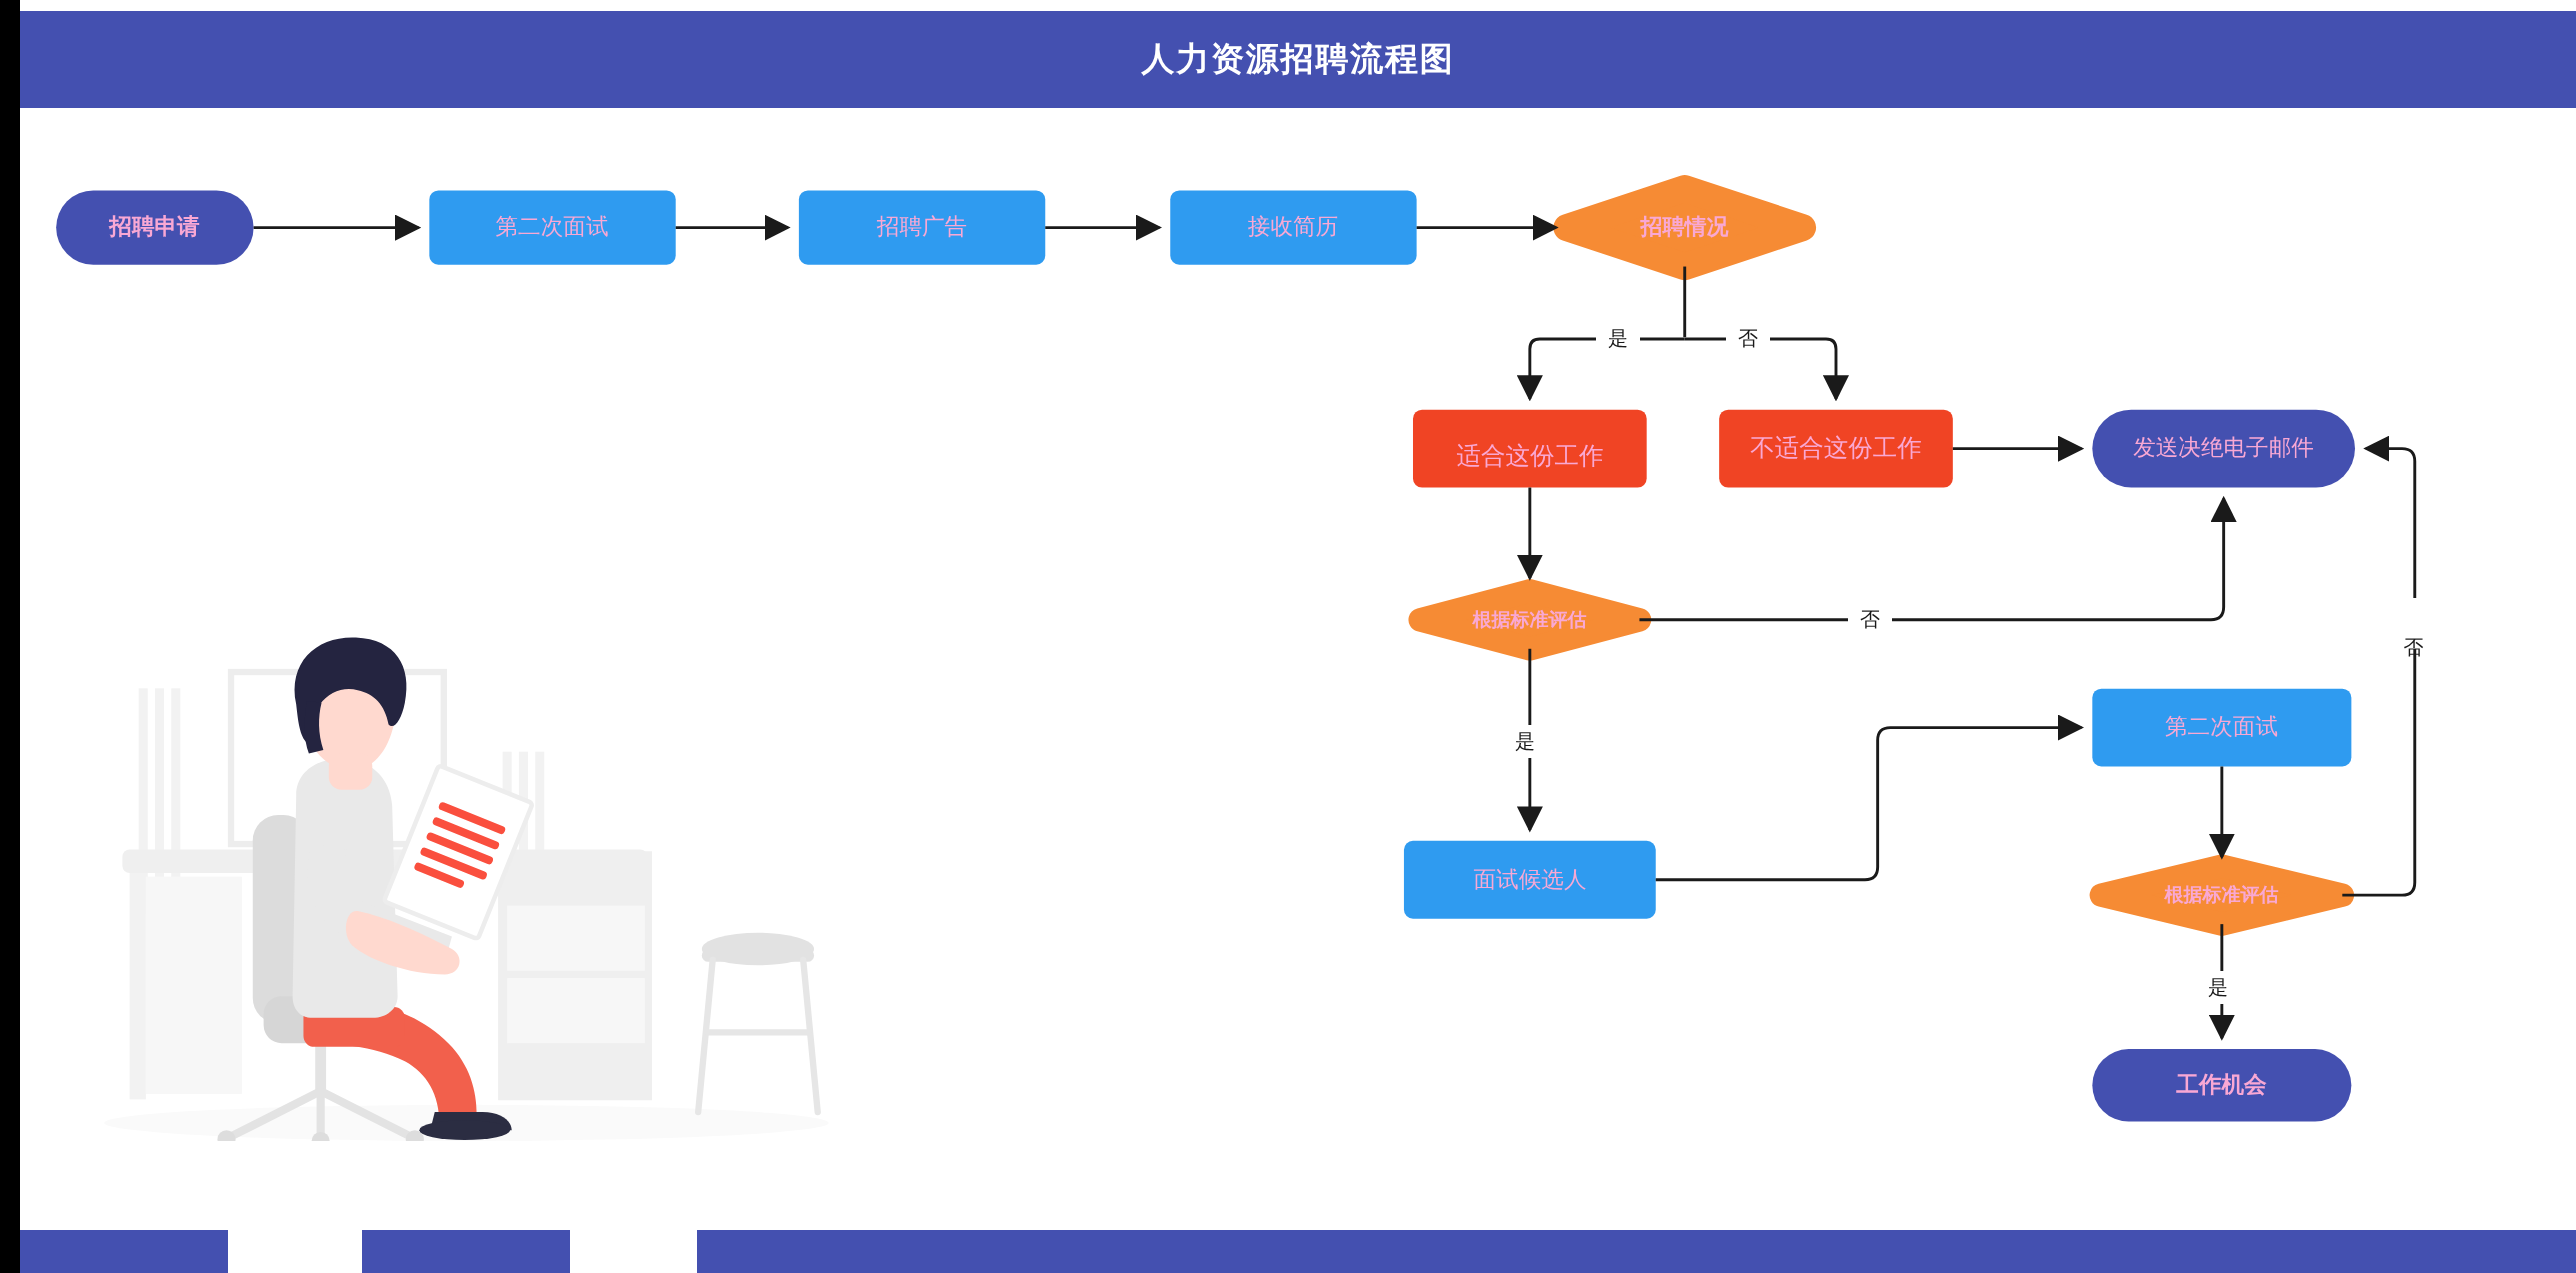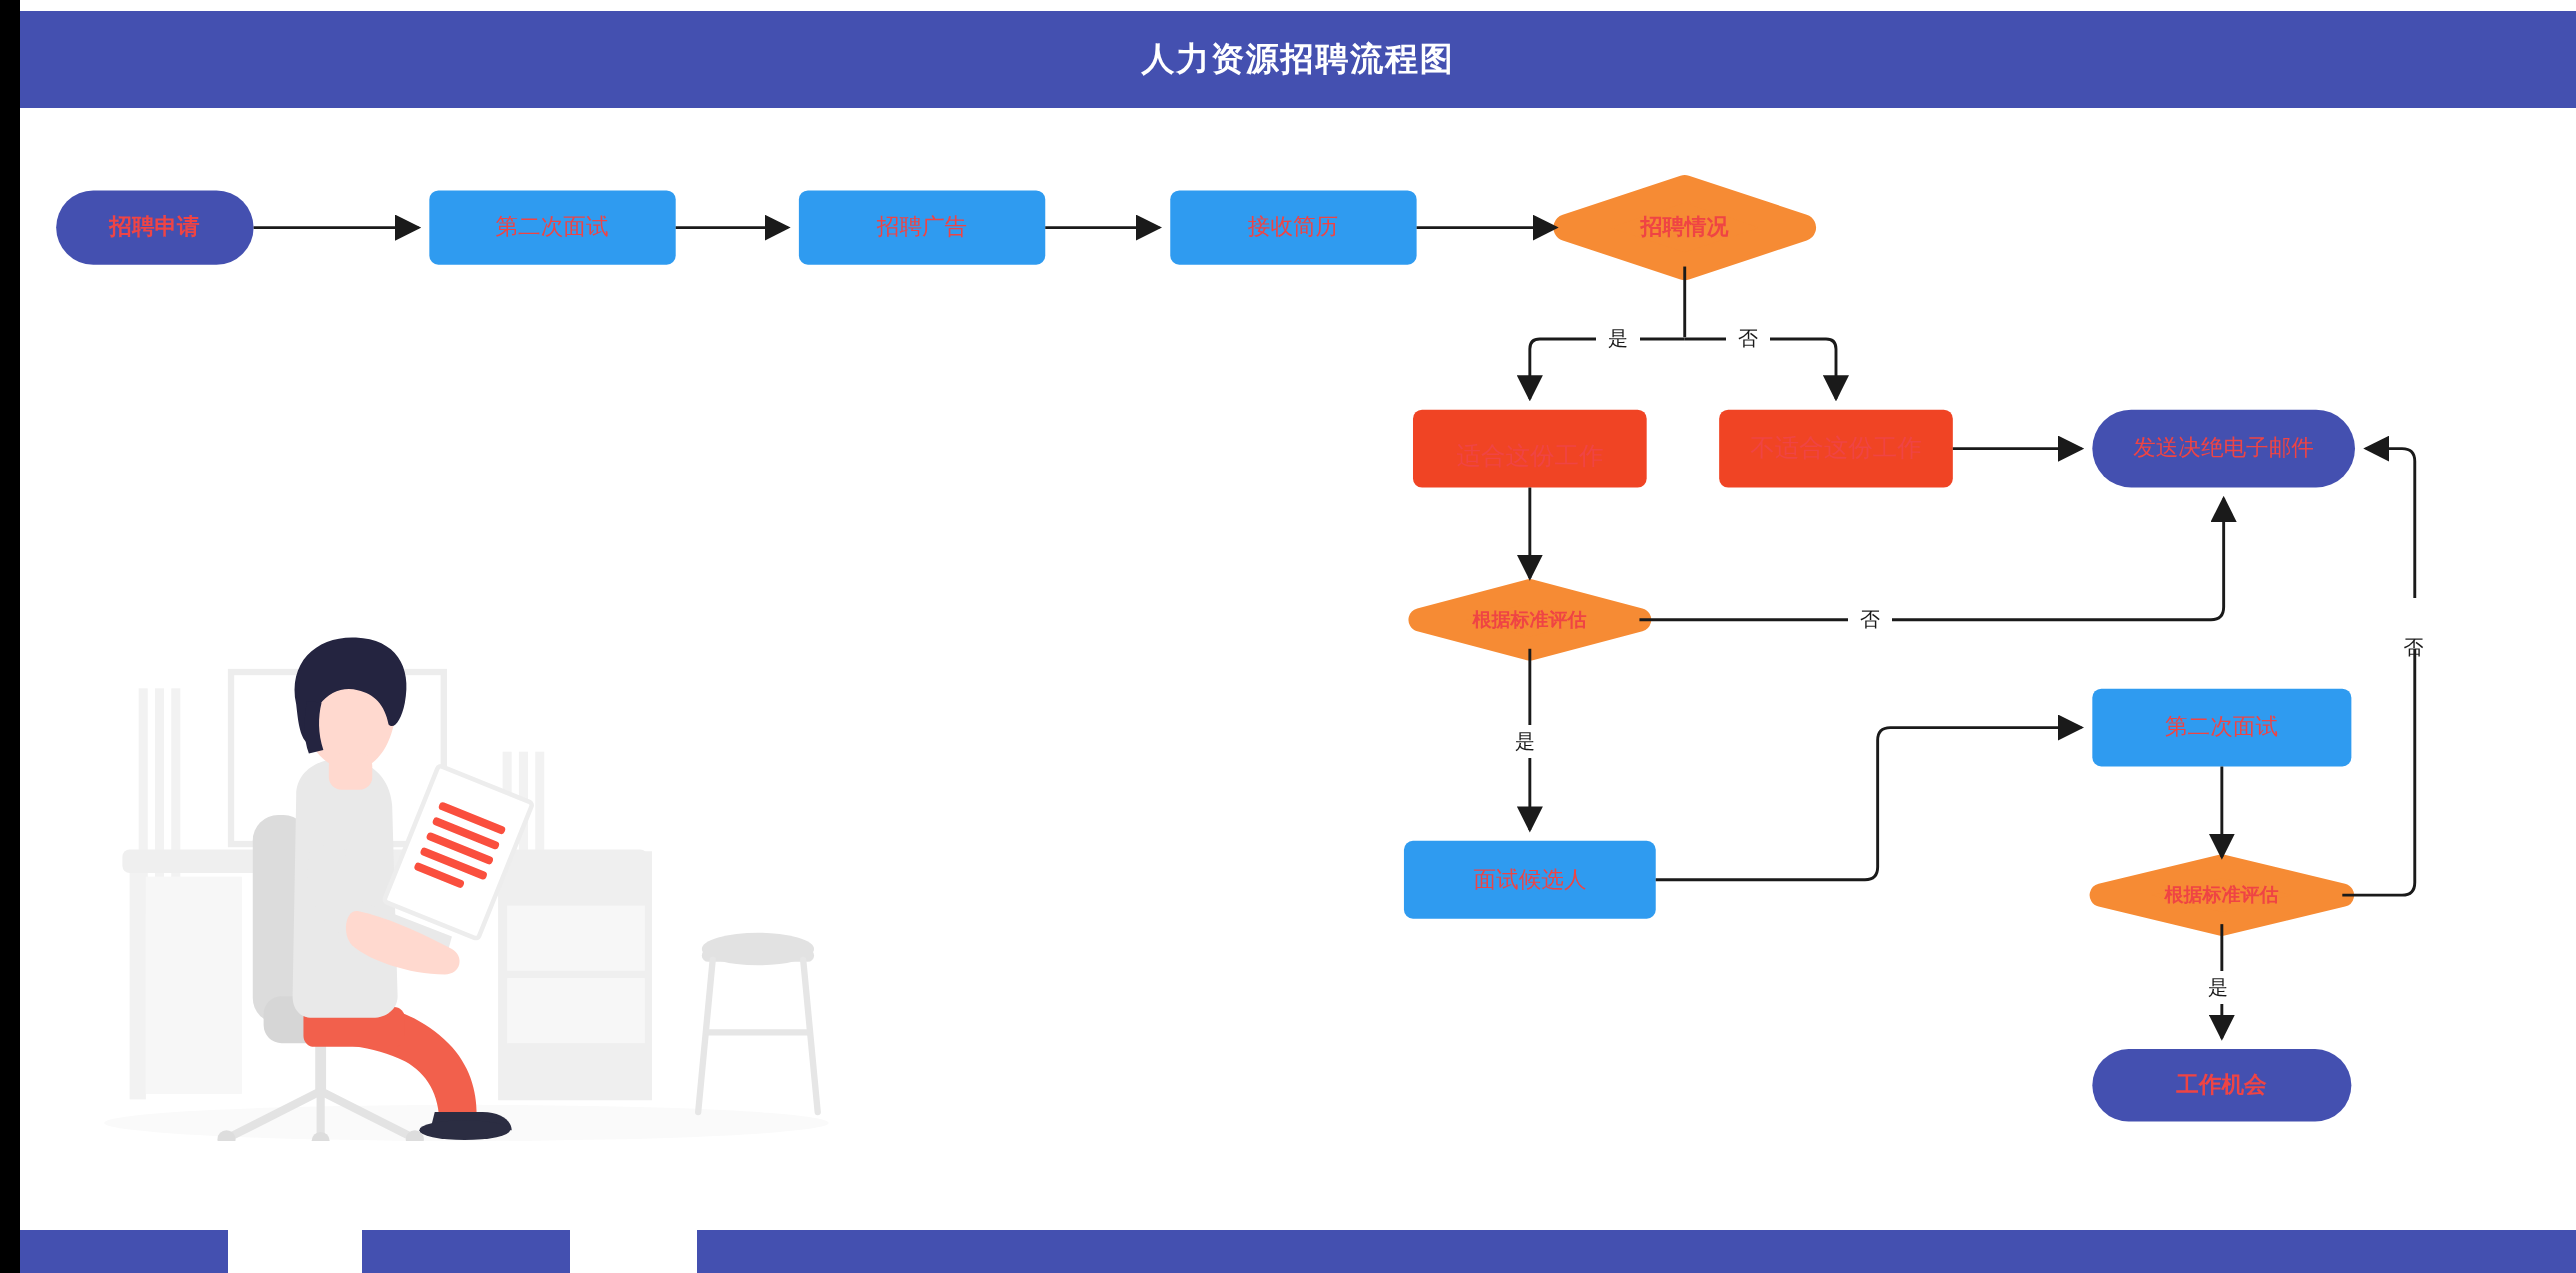--- a/index.html
+++ b/index.html
@@ -27,21 +27,21 @@
   .bar-a{left:20px;width:208px;}
   .bar-b{left:362px;width:208px;}
   .bar-c{left:697px;width:1879px;}
 
   
   #flow{position:absolute;left:0;top:0;width:2576px;height:1274px;}
 
   
   .node{
     position:absolute;display:flex;align-items:center;justify-content:center;
-    color:#ef4444;text-align:center;line-height:1.15;
+    color:#f9a8d4;text-align:center;line-height:1.15;
     box-sizing:border-box;
   }
   .n-start{font-size:22.6px;font-weight:bold;}
   .n-proc{font-size:22.6px;font-weight:normal;}
   .n-red{font-size:24.5px;font-weight:normal;}
   .n-dec{font-size:19px;font-weight:bold;}
   .n-mail{font-size:22.6px;font-weight:normal;}
 
   .edge-label{
     position:absolute;color:#1a1a1a;font-size:20px;

